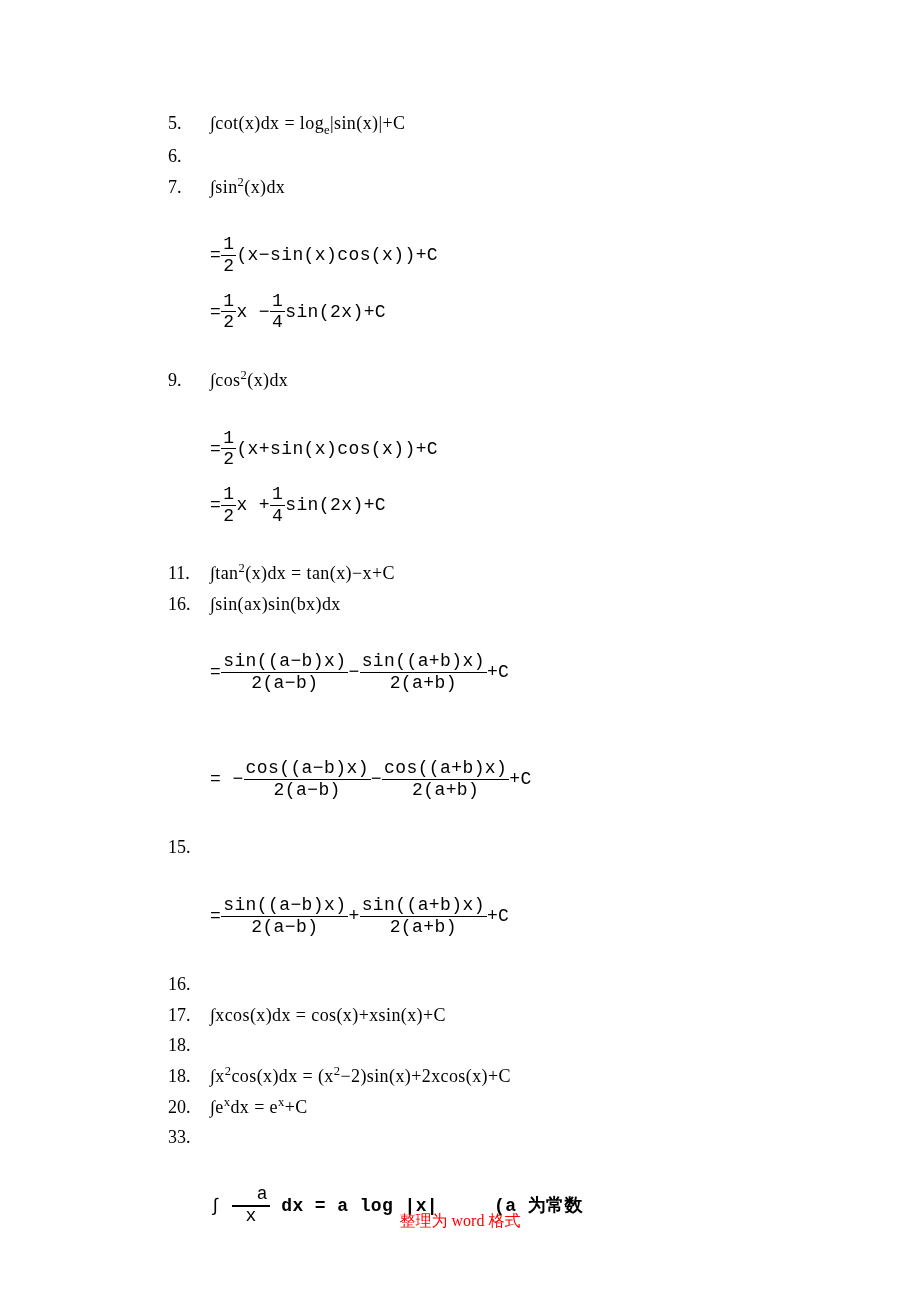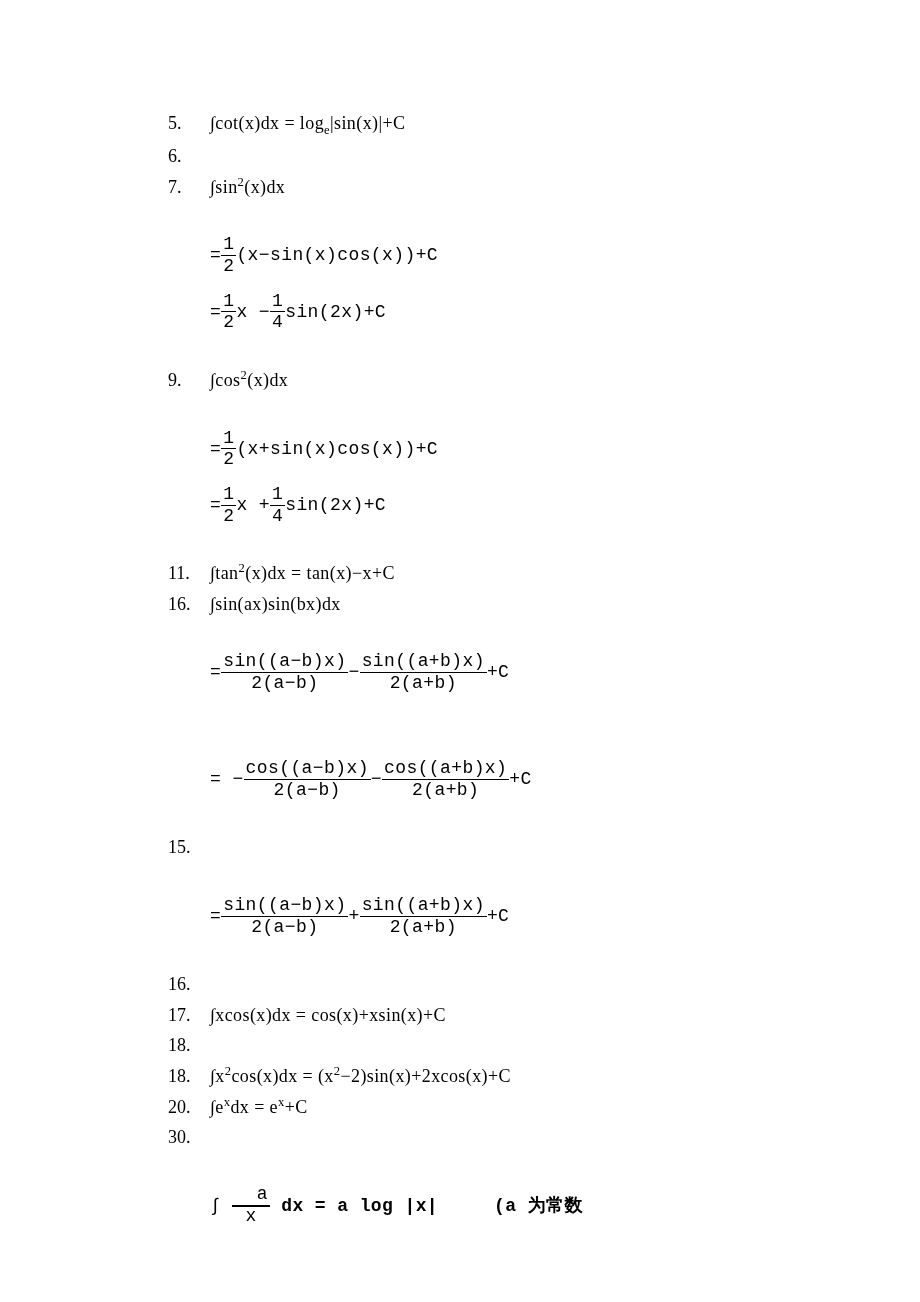--- a/index.html
+++ b/index.html
@@ -197,26 +197,27 @@
   </div>
 
   <div class="row">
     <span class="num">20.</span>
     <span class="math">
       <span>∫e</span><sup>x</sup><span>dx = e</span><sup>x</sup><span>+C</span>
     </span>
   </div>
 
   <div class="row">
-    <span class="num">30.</span>
+    <span class="num">33.</span>
   </div>
   <div class="gapL"></div>
   <div class="block">
     <span class="vm">∫</span>
     <span class="stack21">
       <span class="top" style="white-space:pre;">  a</span>
       <span class="mid"></span>
       <span class="bot">x</span>
     </span>
     <span class="vm" style="white-space:pre;font-weight:bold;">dx = a log |x|     (a 为常数</span>
   </div>
 
+  <div class="footer">整理为 word 格式</div>
 </div>
 
 </body></html>

